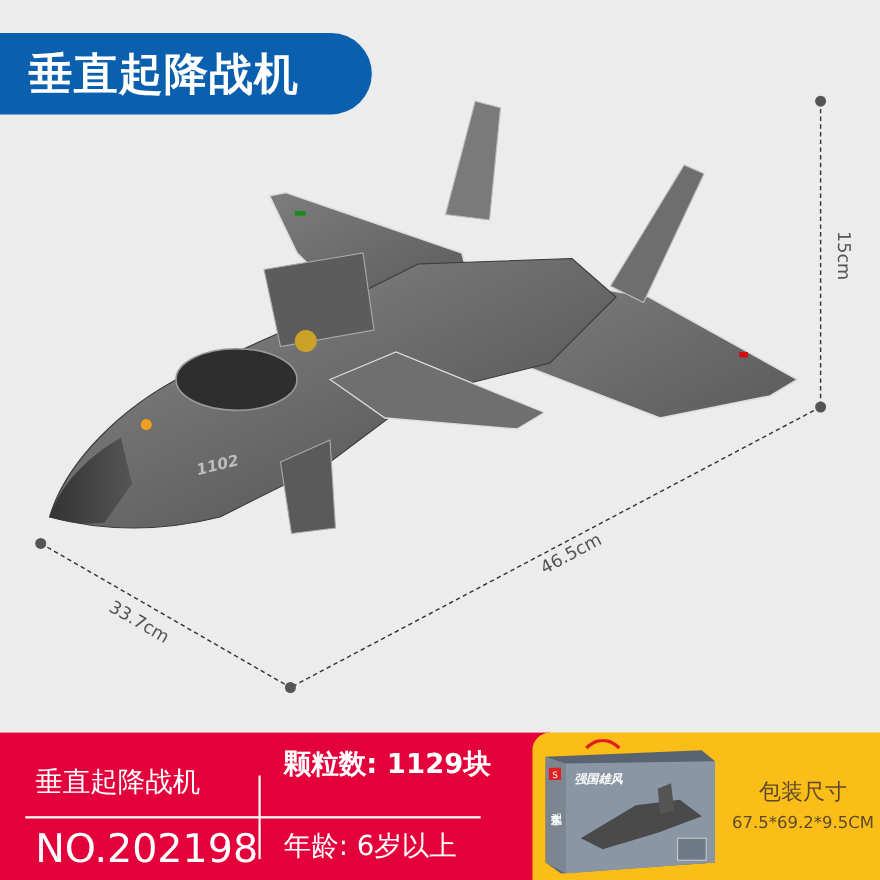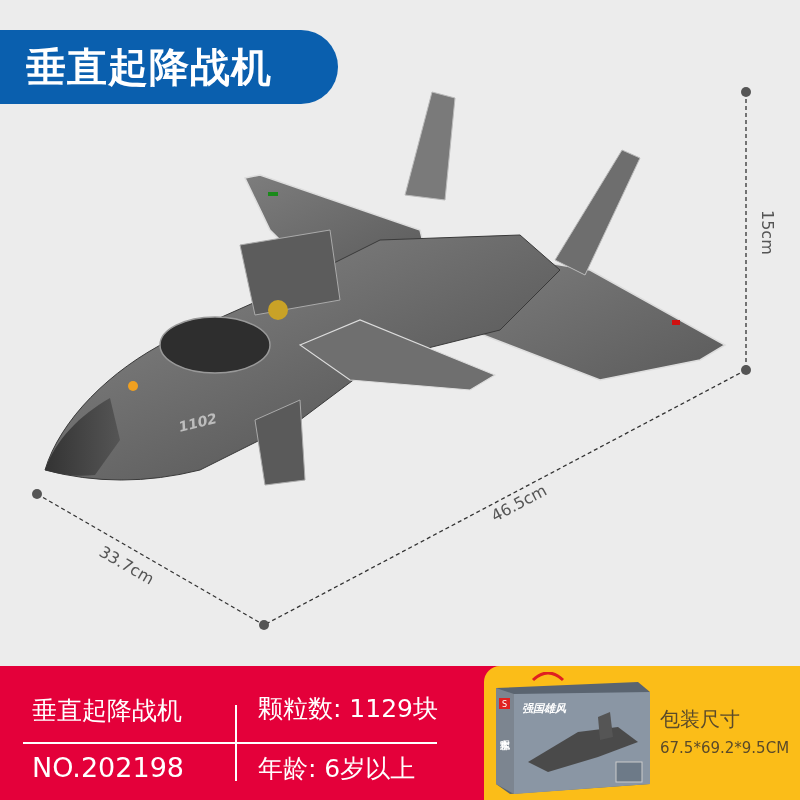--- a/index.html
+++ b/index.html
@@ -31,21 +31,21 @@
   .yellow-panel {
     position: absolute; left: 484px; top: 0; width: 316px; height: 134px;
     background: #fbbd18;
     border-top-left-radius: 16px;
   }
   .info-cell { position: absolute; color: #fff; font-size: 25px; white-space: nowrap; }
   .info-vline { position: absolute; left: 235px; top: 39px; width: 2px; height: 76px; background: #fff; }
   .info-hline { position: absolute; left: 23px; top: 76px; width: 414px; height: 2px; background: #fff; }
 
   .box-art { position: absolute; left: 488px; top: 6px; width: 168px; height: 124px; }
-  .pack-label { position: absolute; left: 660px; top: 40px; width: 140px; text-align: left; color: #5a4a2a; }
+  .pack-label { position: absolute; left: 660px; top: 40px; width: 140px; text-align: center; color: #5a4a2a; }
   .pack-title { font-size: 20px; }
   .pack-size { font-size: 15px; margin-top: 6px; }
 </style>
 </head>
 <body>
 
 <div class="stage">
 
   <svg class="jet" viewBox="0 0 800 665">
     <defs>
@@ -103,22 +103,22 @@
   </svg>
 
   <div class="title-banner">
     <span>垂直起降战机</span>
   </div>
 </div>
 
 <div class="bottom">
   <div class="red-panel">
     <div class="info-cell" style="left:32px; top:28px;">垂直起降战机</div>
-    <div class="info-cell" style="left:258px; top:26px;">颗粒数: 1129块</div>
-    <div class="info-cell" style="left:32px; top:86px; font-size:27px;">NO.202198</div>
+    <div class="info-cell" style="left:258px; top:12px;font-weight:bold;">颗粒数: 1129块</div>
+    <div class="info-cell" style="left:32px; top:86px; font-size:36px;">NO.202198</div>
     <div class="info-cell" style="left:258px; top:86px;">年龄: 6岁以上</div>
     <div class="info-vline"></div>
     <div class="info-hline"></div>
   </div>
 
   <div class="yellow-panel"></div>
 
   <svg class="box-art" viewBox="0 0 168 124">
     <path d="M45,8 Q60,-6 75,8" stroke="#e02020" stroke-width="3" fill="none"></path>
     <polygon points="8,16 150,10 162,20 162,112 22,122 8,112" fill="#5a6470"></polygon>

